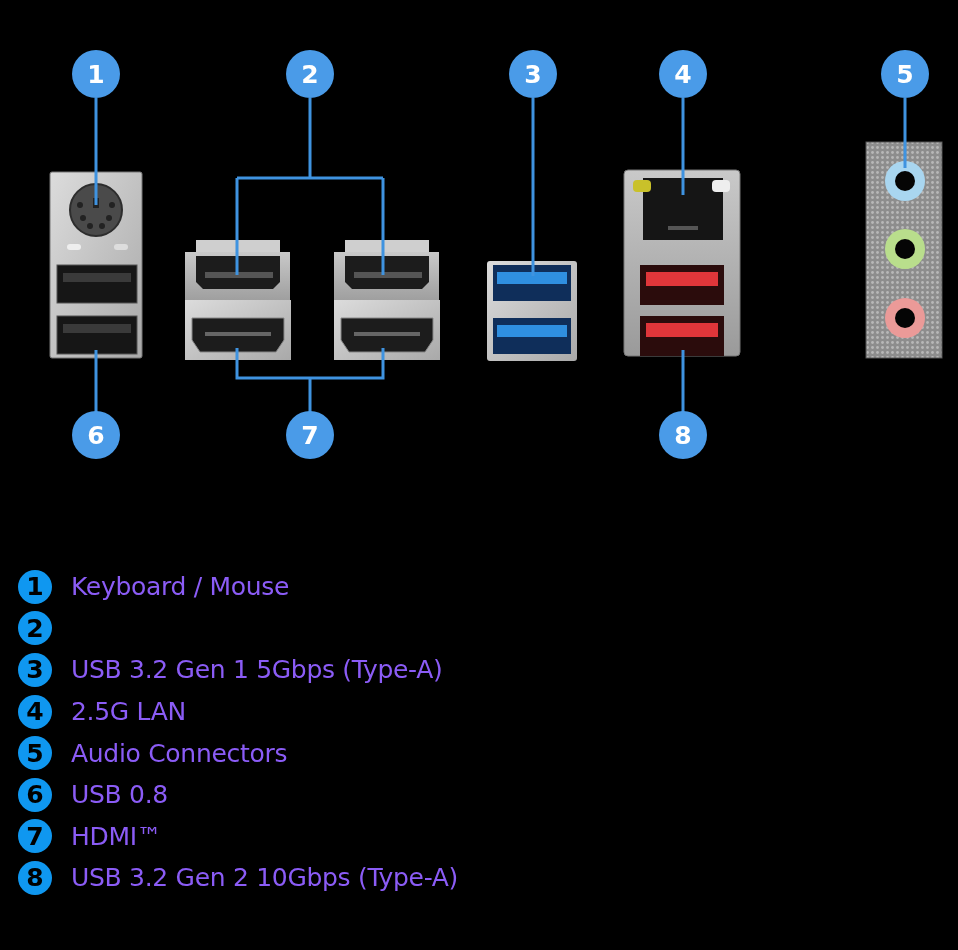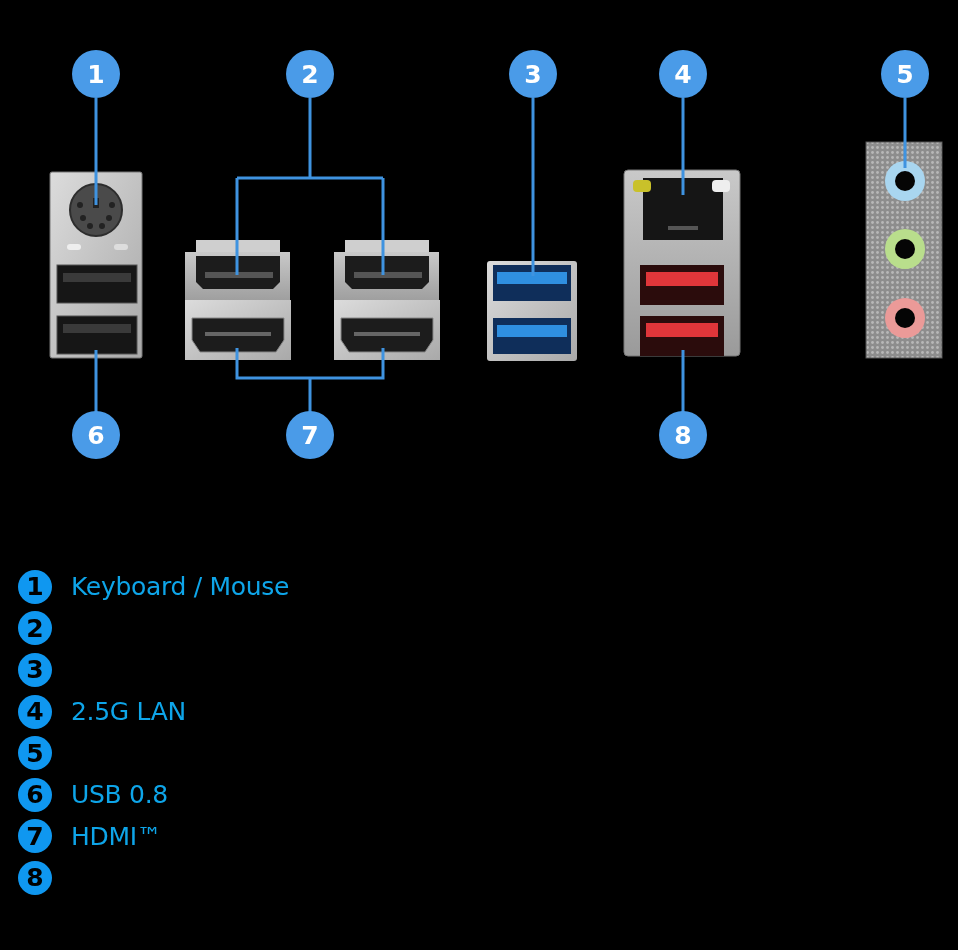--- a/index.html
+++ b/index.html
@@ -3,21 +3,21 @@
 <meta charset="utf-8">
 <style>
   html, body { margin:0; padding:0; background:#000; }
   body { width:958px; height:950px; position:relative; overflow:hidden; font-family:"DejaVu Sans", sans-serif; }
   #stage { position:absolute; left:0; top:0; width:958px; height:520px; }
   .marker-num { font-family:"DejaVu Sans", sans-serif; font-weight:bold; font-size:25px; fill:#fff; }
   .legend { position:absolute; left:18px; top:566px; }
   .legend-item { display:flex; align-items:center; height:41.6px; }
   .legend-badge { width:34px; height:34px; border-radius:50%; background:#0f97f0; color:#000; font-weight:bold;
     font-size:25px; display:flex; align-items:center; justify-content:center; font-family:"DejaVu Sans", sans-serif; }
-  .legend-label { margin-left:19px; color:#0ea5e9; font-size:25px; font-family:"DejaVu Sans", sans-serif; letter-spacing:-0.3px; }
+  .legend-label { margin-left:19px; color:#8b5cf6; font-size:25px; font-family:"DejaVu Sans", sans-serif; letter-spacing:-0.3px; }
 </style>
 </head>
 <body>
 
 <svg id="stage" viewBox="0 0 958 520" width="958" height="520">
   <defs>
     <linearGradient id="metal" x1="0" y1="0" x2="1" y2="1">
       <stop offset="0" stop-color="#dcdcdc"></stop>
       <stop offset="1" stop-color="#a9a9a9"></stop>
     </linearGradient>
@@ -154,32 +154,35 @@
 <div class="legend">
   <div class="legend-item">
       <span class="legend-badge">1</span>
       <span class="legend-label">Keyboard / Mouse</span>
     </div>
   <div class="legend-item">
       <span class="legend-badge">2</span>
     </div>
   <div class="legend-item">
       <span class="legend-badge">3</span>
+      <span class="legend-label">USB 3.2 Gen 1 5Gbps (Type-A)</span>
     </div>
   <div class="legend-item">
       <span class="legend-badge">4</span>
       <span class="legend-label">2.5G LAN</span>
     </div>
   <div class="legend-item">
       <span class="legend-badge">5</span>
+      <span class="legend-label">Audio Connectors</span>
     </div>
   <div class="legend-item">
       <span class="legend-badge">6</span>
       <span class="legend-label">USB 0.8</span>
     </div>
   <div class="legend-item">
       <span class="legend-badge">7</span>
       <span class="legend-label">HDMI™</span>
     </div>
   <div class="legend-item">
       <span class="legend-badge">8</span>
+      <span class="legend-label">USB 3.2 Gen 2 10Gbps (Type-A)</span>
     </div>
 </div>
 
 </body></html>

